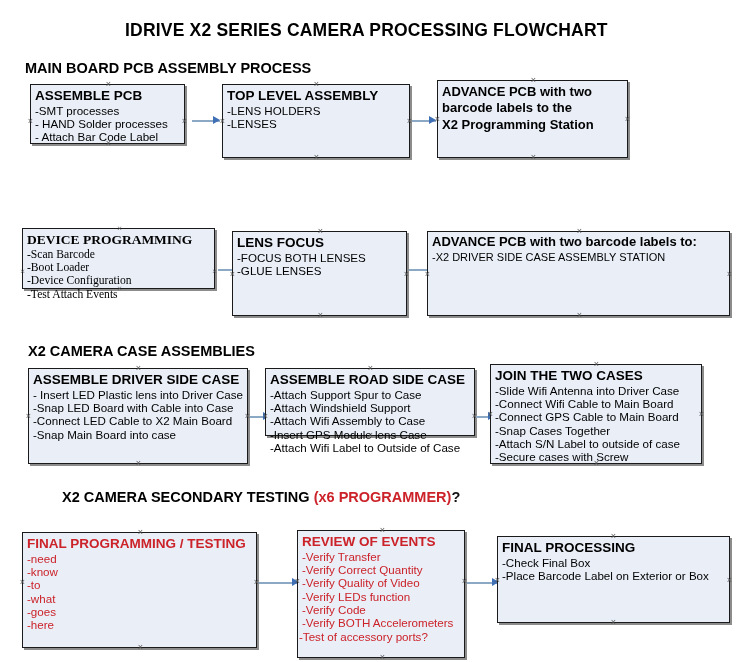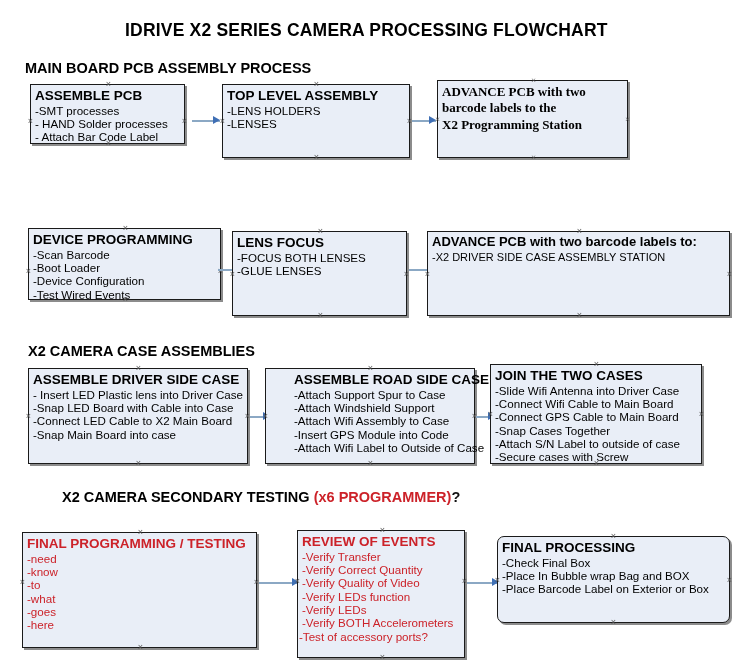--- a/index.html
+++ b/index.html
@@ -120,40 +120,40 @@
     <span class="handle" style="left:90px;bottom:-4px;"></span>
     <span class="handle" style="left:-4px;top:33px;"></span>
     <span class="handle" style="right:-4px;top:33px;"></span>
   </div>
 
   <div class="arrow" style="left:412px;top:116px;width:24px;">
     <span class="shaft"></span>
       <span class="head"></span>
   </div>
 
-  <div class="box" style="left:437px;top:80px;width:191px;height:78px;font-family:Liberation Serif, serif;">
+  <div class="box" style="left:437px;top:80px;width:191px;height:78px;">
     <div class="box-inner b-bold">
       <div class="bline">ADVANCE PCB with two</div>
       <div class="bline">barcode labels to the</div>
       <div class="bline"> X2 Programming Station</div>
     </div>
     <span class="handle" style="left:92px;top:-4px;"></span>
     <span class="handle" style="left:92px;bottom:-4px;"></span>
     <span class="handle" style="left:-4px;top:35px;"></span>
     <span class="handle" style="right:-4px;top:35px;"></span>
   </div>
 
 
-  <div class="box" style="left:28px;top:228px;width:193px;height:72px;">
+  <div class="box" style="left:22px;top:228px;width:193px;height:61px;font-family:Liberation Serif, serif;">
     <div class="box-inner">
       <div class="bhead">DEVICE PROGRAMMING</div>
       <div class="bline">-Scan Barcode</div>
       <div class="bline">-Boot Loader</div>
       <div class="bline">-Device Configuration</div>
-      <div class="bline">-Test Wired Events</div>
+      <div class="bline">-Test Attach Events</div>
     </div>
     <span class="handle" style="left:93px;top:-4px;"></span>
     <span class="handle" style="left:93px;bottom:-4px;"></span>
     <span class="handle" style="left:-4px;top:39px;"></span>
     <span class="handle" style="right:-4px;top:39px;"></span>
   </div>
 
   <div class="arrow" style="left:218px;top:265px;width:26px;">
     <span class="shaft"></span>
       <span class="head"></span>
@@ -201,27 +201,27 @@
     <span class="handle" style="left:106px;bottom:-4px;"></span>
     <span class="handle" style="left:-4px;top:44px;"></span>
     <span class="handle" style="right:-4px;top:44px;"></span>
   </div>
 
   <div class="arrow" style="left:250px;top:412px;width:20px;">
     <span class="shaft"></span>
       <span class="head"></span>
   </div>
 
-  <div class="box" style="left:265px;top:368px;width:210px;height:96px;padding-left:24px;">
+  <div class="box" style="left:265px;top:368px;width:210px;height:68px;">
     <div class="box-inner">
       <div class="bhead">ASSEMBLE ROAD SIDE CASE</div>
       <div class="bline">-Attach Support Spur to Case</div>
       <div class="bline">-Attach Windshield Support</div>
       <div class="bline">-Attach Wifi Assembly to Case</div>
-      <div class="bline">-Insert GPS Module into Code</div>
+      <div class="bline">-Insert GPS Module lens Case</div>
       <div class="bline">-Attach Wifi Label to Outside of Case</div>
     </div>
     <span class="handle" style="left:101px;top:-4px;"></span>
     <span class="handle" style="left:101px;bottom:-4px;"></span>
     <span class="handle" style="left:-4px;top:44px;"></span>
     <span class="handle" style="right:-4px;top:44px;"></span>
   </div>
 
   <div class="arrow" style="left:476px;top:412px;width:19px;">
     <span class="shaft"></span>
@@ -269,41 +269,40 @@
       <span class="head"></span>
   </div>
 
   <div class="box red" style="left:297px;top:530px;width:168px;height:128px;">
     <div class="box-inner">
       <div class="bhead">REVIEW OF EVENTS</div>
       <div class="bline">-Verify Transfer</div>
       <div class="bline">-Verify Correct Quantity</div>
       <div class="bline">-Verify Quality of Video</div>
       <div class="bline">-Verify LEDs function</div>
-      <div class="bline">-Verify LEDs</div>
+      <div class="bline">-Verify Code</div>
       <div class="bline">-Verify BOTH Accelerometers</div>
     </div>
     <span class="handle" style="left:81px;top:-4px;"></span>
     <span class="handle" style="left:81px;bottom:-4px;"></span>
     <span class="handle" style="left:-4px;top:47px;"></span>
     <span class="handle" style="right:-4px;top:47px;"></span>
   </div>
 
   <div class="overflow-line" style="left:299px;top:630px;">-Test of accessory ports?</div>
 
   <div class="arrow" style="left:467px;top:578px;width:32px;">
     <span class="shaft"></span>
       <span class="head"></span>
   </div>
 
-  <div class="box" style="left:497px;top:536px;width:233px;height:87px;border-radius:7px;">
+  <div class="box" style="left:497px;top:536px;width:233px;height:87px;">
     <div class="box-inner">
       <div class="bhead">FINAL PROCESSING</div>
       <div class="bline"> -Check Final Box</div>
-      <div class="bline">-Place In Bubble wrap Bag and BOX</div>
       <div class="bline">-Place Barcode Label on Exterior or Box</div>
     </div>
     <span class="handle" style="left:112px;top:-4px;"></span>
     <span class="handle" style="left:112px;bottom:-4px;"></span>
     <span class="handle" style="left:-4px;top:40px;"></span>
     <span class="handle" style="right:-4px;top:40px;"></span>
   </div>
 
 </div>
 

